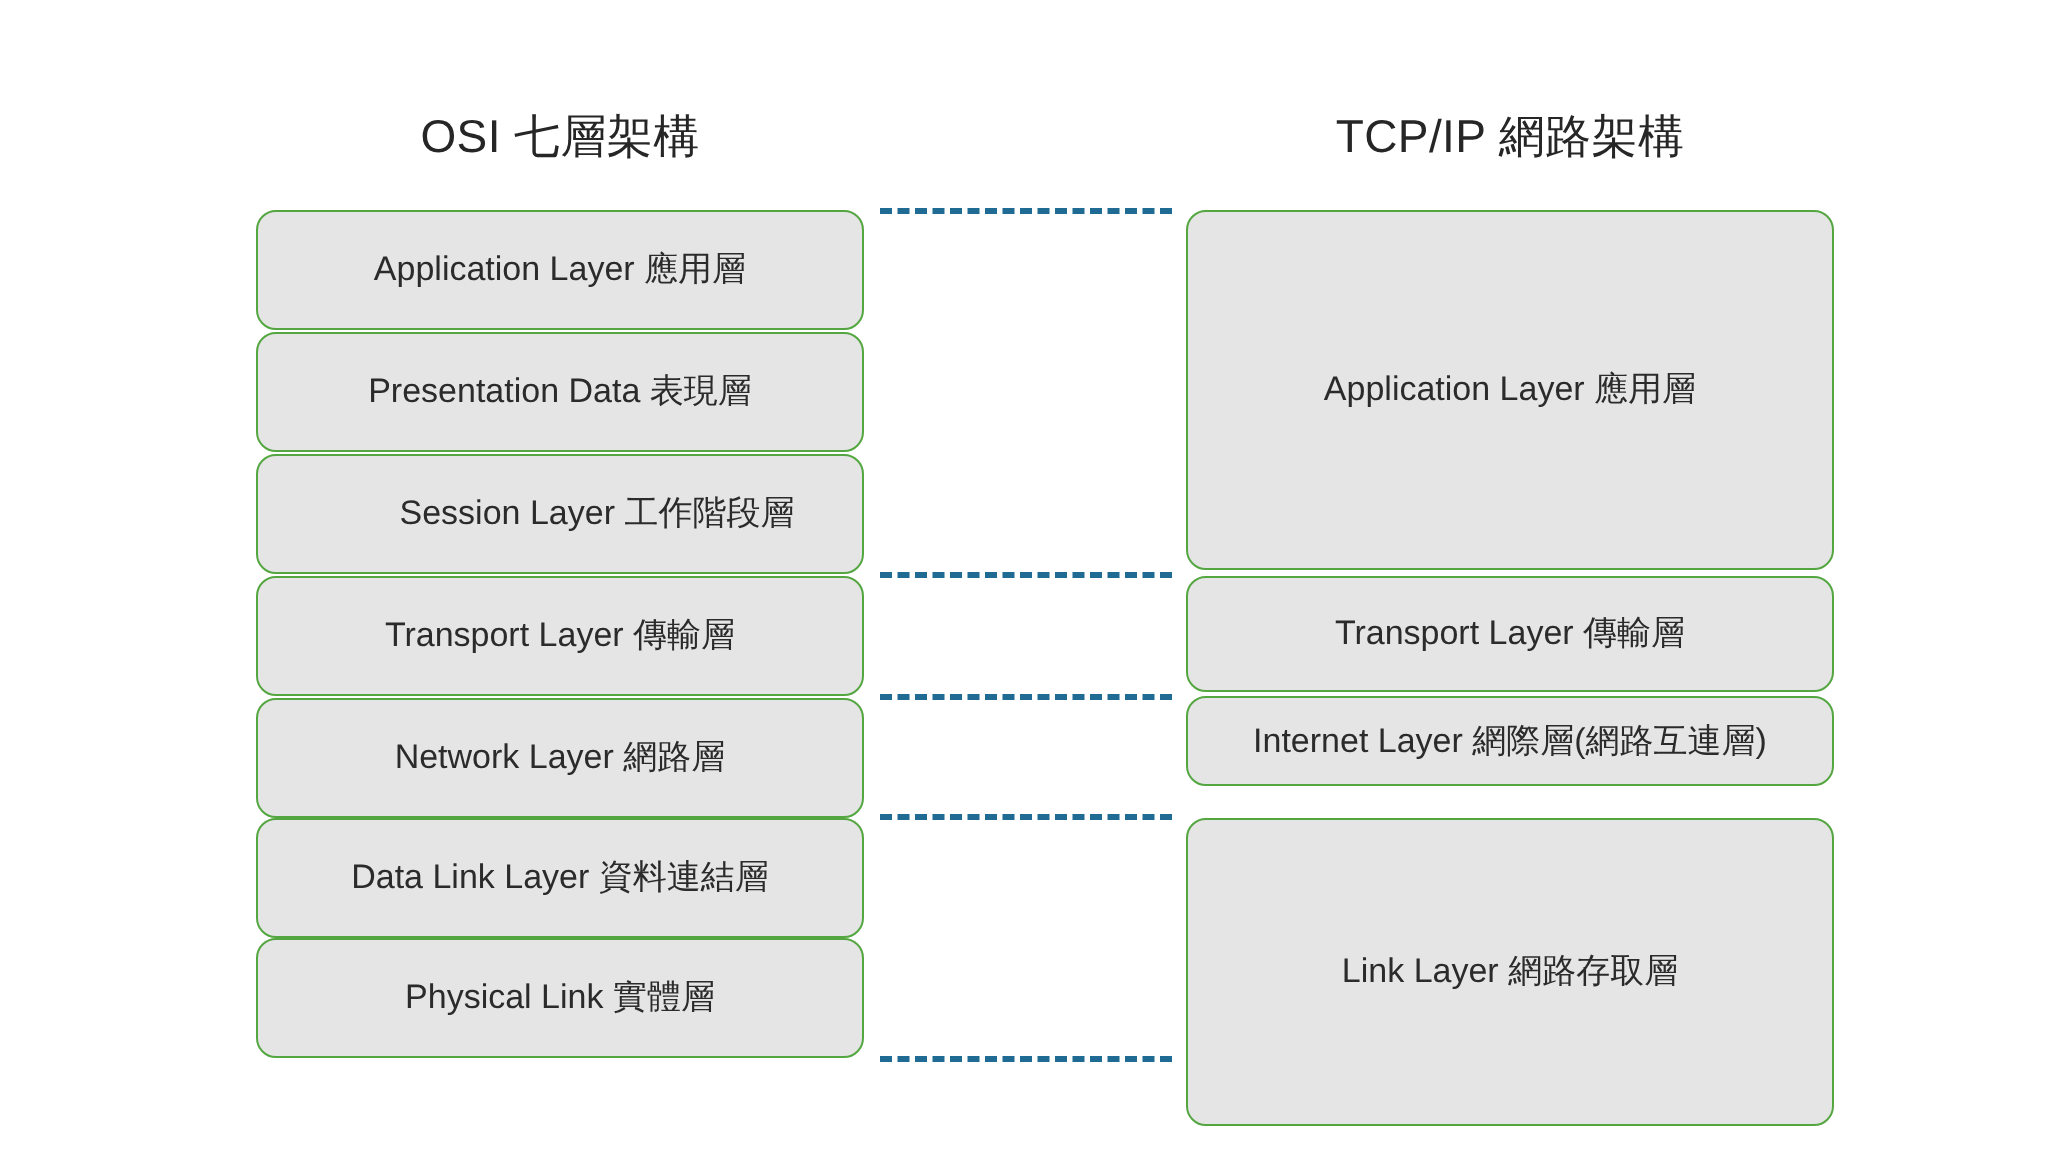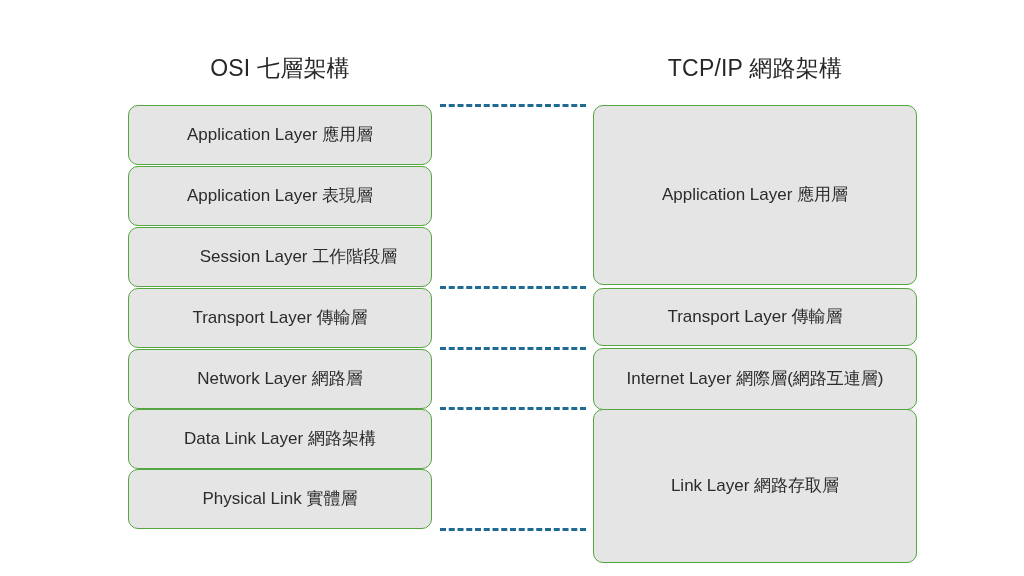--- a/index.html
+++ b/index.html
@@ -76,21 +76,21 @@
   #osi-5 { top: 409px; }
   #osi-6 { top: 469px; }
 
   
   .tcpip-col .layer-box {
     left: 593px;
     width: 324px;
   }
   #tcp-0 { top: 105px; height: 180px; }
   #tcp-1 { top: 288px; height: 58px; }
-  #tcp-2 { top: 348px; height: 62px; }
+  #tcp-2 { top: 348px; height: 45px; }
   #tcp-3 { top: 409px; height: 154px; }
 
   
   .connector {
     position: absolute;
     left: 440px;
     width: 146px;
     height: 0;
     border-top: 3px dashed #1f6b93;
   }
@@ -108,33 +108,33 @@
   <div class="connector" id="conn-1" style="top:286px"></div>
   <div class="connector" id="conn-2" style="top:347px"></div>
   <div class="connector" id="conn-3" style="top:407px"></div>
   <div class="connector" id="conn-4" style="top:528px"></div>
 
   <div class="osi-col">
     <div class="layer-box" id="osi-0">
       <span class="label">Application Layer 應用層</span>
     </div>
     <div class="layer-box" id="osi-1">
-      <span class="label">Application Layer 表現層</span>
+      <span class="label">Presentation Data 表現層</span>
     </div>
     <div class="layer-box" id="osi-2">
       <span class="label">Session Layer 工作階段層</span>
     </div>
     <div class="layer-box" id="osi-3">
       <span class="label">Transport Layer 傳輸層</span>
     </div>
     <div class="layer-box" id="osi-4">
       <span class="label">Network Layer 網路層</span>
     </div>
     <div class="layer-box" id="osi-5">
-      <span class="label">Data Link Layer 網路架構</span>
+      <span class="label">Data Link Layer 資料連結層</span>
     </div>
     <div class="layer-box" id="osi-6">
       <span class="label">Physical Link 實體層</span>
     </div>
   </div>
 
   <div class="tcpip-col">
     <div class="layer-box" id="tcp-0">
       <span class="label">Application Layer 應用層</span>
     </div>

